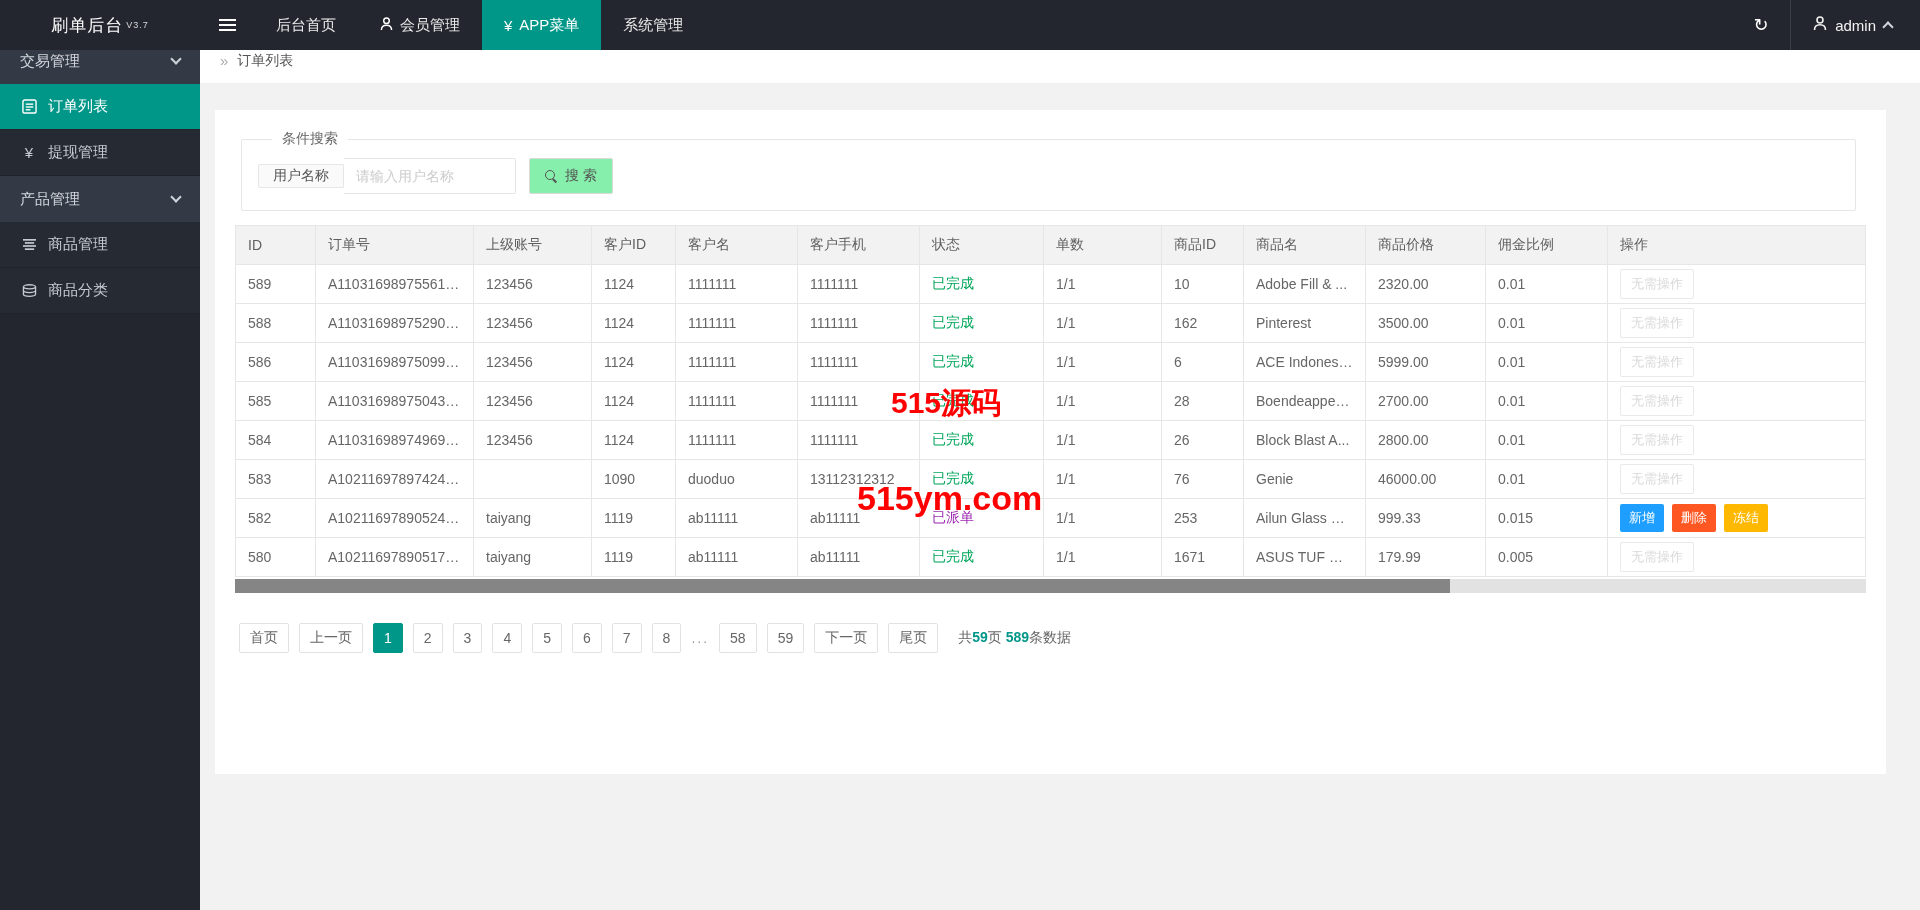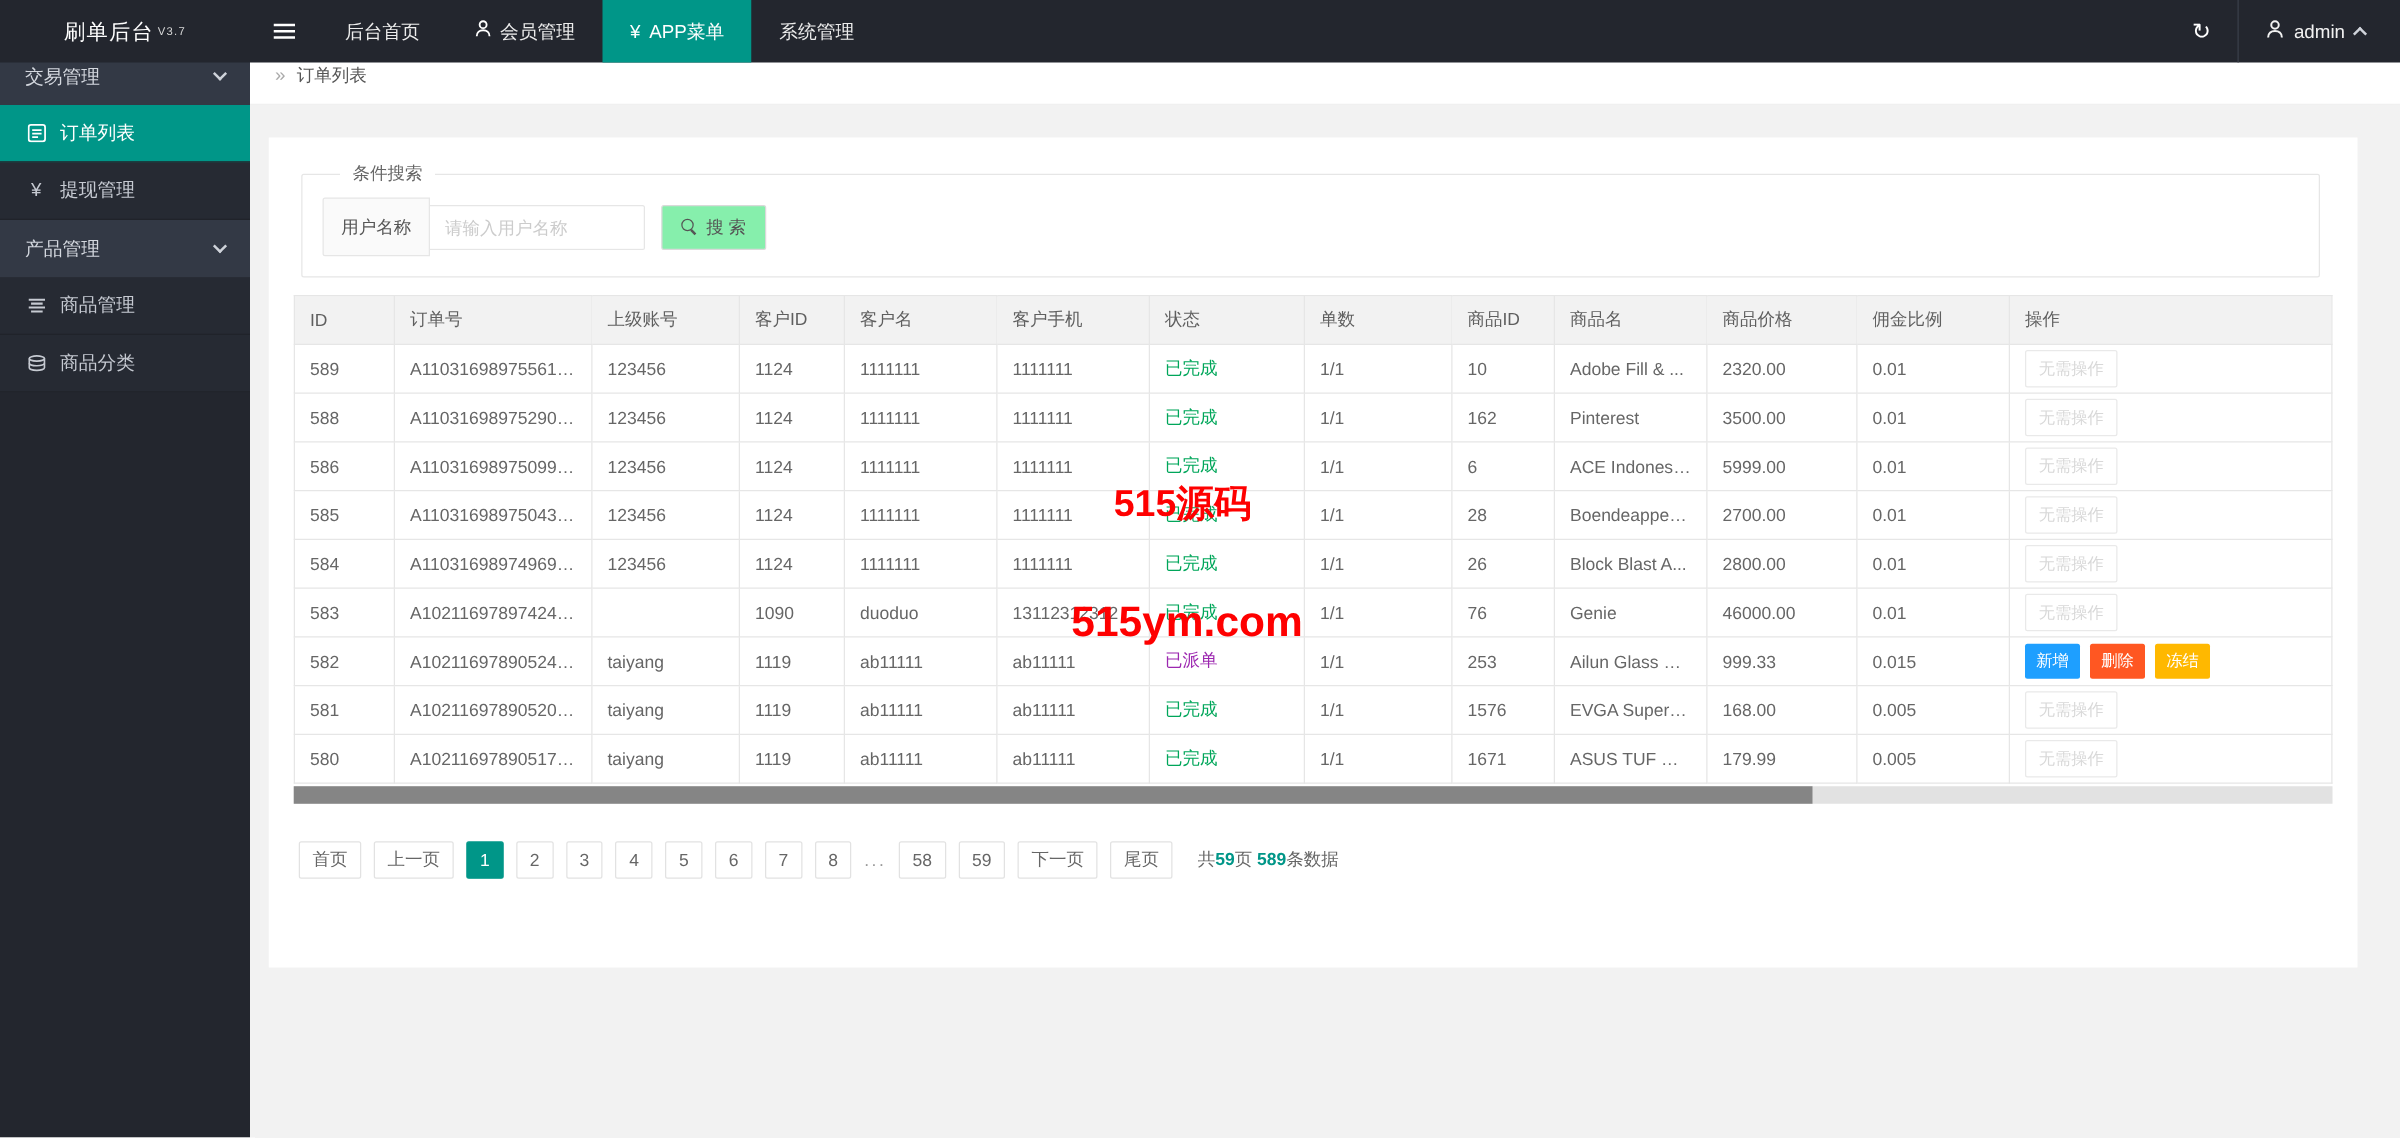--- a/index.html
+++ b/index.html
@@ -42,21 +42,21 @@
   .breadcrumb-bar{ height:46px; background:#fff; display:flex; align-items:center; gap:9px; padding-left:20px; font-size:14px; border-bottom:1px solid #f0f0f0; }
   .breadcrumb-bar .guillemet{ color:#aaa; font-size:15px; }
   .breadcrumb-bar .crumb{ color:#555; }
 
   .card{ margin:26px 34px 0 15px; height:664px; background:#fff; padding:16px 20px 0 20px; overflow:hidden; }
 
   
   fieldset.search{ border:1px solid #e6e6e6; border-radius:2px; margin:4px 10px 14px 6px; padding:10px 16px 16px 16px; }
   fieldset.search legend{ margin-left:14px; padding:0 10px; font-size:14px; color:#666; }
   .search-row{ display:flex; align-items:center; }
-  .search-label{ height:47px; display:flex; align-items:center; padding:0 14px; border:1px solid #e6e6e6; background:#fafafa; color:#555; font-size:14px; border-radius:2px 0 0 2px; white-space:nowrap; }
+  .search-label{ height:24px; display:flex; align-items:center; padding:0 14px; border:1px solid #e6e6e6; background:#fafafa; color:#555; font-size:14px; border-radius:2px 0 0 2px; white-space:nowrap; }
   .search-input{ height:36px; width:172px; border:1px solid #e6e6e6; border-left:none; padding:0 12px; font-size:14px; color:#666; outline:none; border-radius:0 2px 2px 0; font-family:inherit; }
   .search-input::placeholder{ color:#ccc; }
   .search-btn{ margin-left:13px; height:36px; padding:0 15px; background:#86efac; border:1px solid #d9d9d9; border-radius:2px; display:flex; align-items:center; gap:7px; font-size:14px; color:#555; cursor:pointer; font-family:inherit; }
   .mag{ position:relative; width:13px; height:13px; display:inline-block; }
   .mag::before{ content:""; position:absolute; left:0; top:0; width:8px; height:8px; border:1.5px solid #555; border-radius:50%; }
   .mag::after{ content:""; position:absolute; left:8px; top:8px; width:5px; height:1.5px; background:#555; transform:rotate(45deg); transform-origin:left center; }
 
   
   table.grid{ width:100%; border-collapse:collapse; table-layout:fixed; font-size:14px; }
   table.grid th, table.grid td{ border:1px solid #e6e6e6; height:39px; padding:0 12px; text-align:left; font-weight:normal; white-space:nowrap; overflow:hidden; text-overflow:ellipsis; }
@@ -335,35 +335,20 @@
               <td>ab11111</td>
               <td><span style="color: rgb(156, 39, 176);">已派单</span></td>
               <td>1/1</td>
               <td>253</td>
               <td>Ailun Glass Sc...</td>
               <td>999.33</td>
               <td>0.015</td>
               <td><button class="action-btn" style="background: rgb(30, 159, 255);">新增</button><button class="action-btn" style="background: rgb(255, 87, 34);">删除</button><button class="action-btn" style="background: rgb(255, 184, 0);">冻结</button></td>
             </tr>
             <tr>
-              <td>581</td>
-              <td>A10211697890520343</td>
-              <td>taiyang</td>
-              <td>1119</td>
-              <td>ab11111</td>
-              <td>ab11111</td>
-              <td><span style="color: rgb(0, 166, 90);">已完成</span></td>
-              <td>1/1</td>
-              <td>1576</td>
-              <td>EVGA SuperN...</td>
-              <td>168.00</td>
-              <td>0.005</td>
-              <td><span class="disabled-btn">无需操作</span></td>
-            </tr>
-            <tr>
               <td>580</td>
               <td>A10211697890517399</td>
               <td>taiyang</td>
               <td>1119</td>
               <td>ab11111</td>
               <td>ab11111</td>
               <td><span style="color: rgb(0, 166, 90);">已完成</span></td>
               <td>1/1</td>
               <td>1671</td>
               <td>ASUS TUF Ga...</td>

